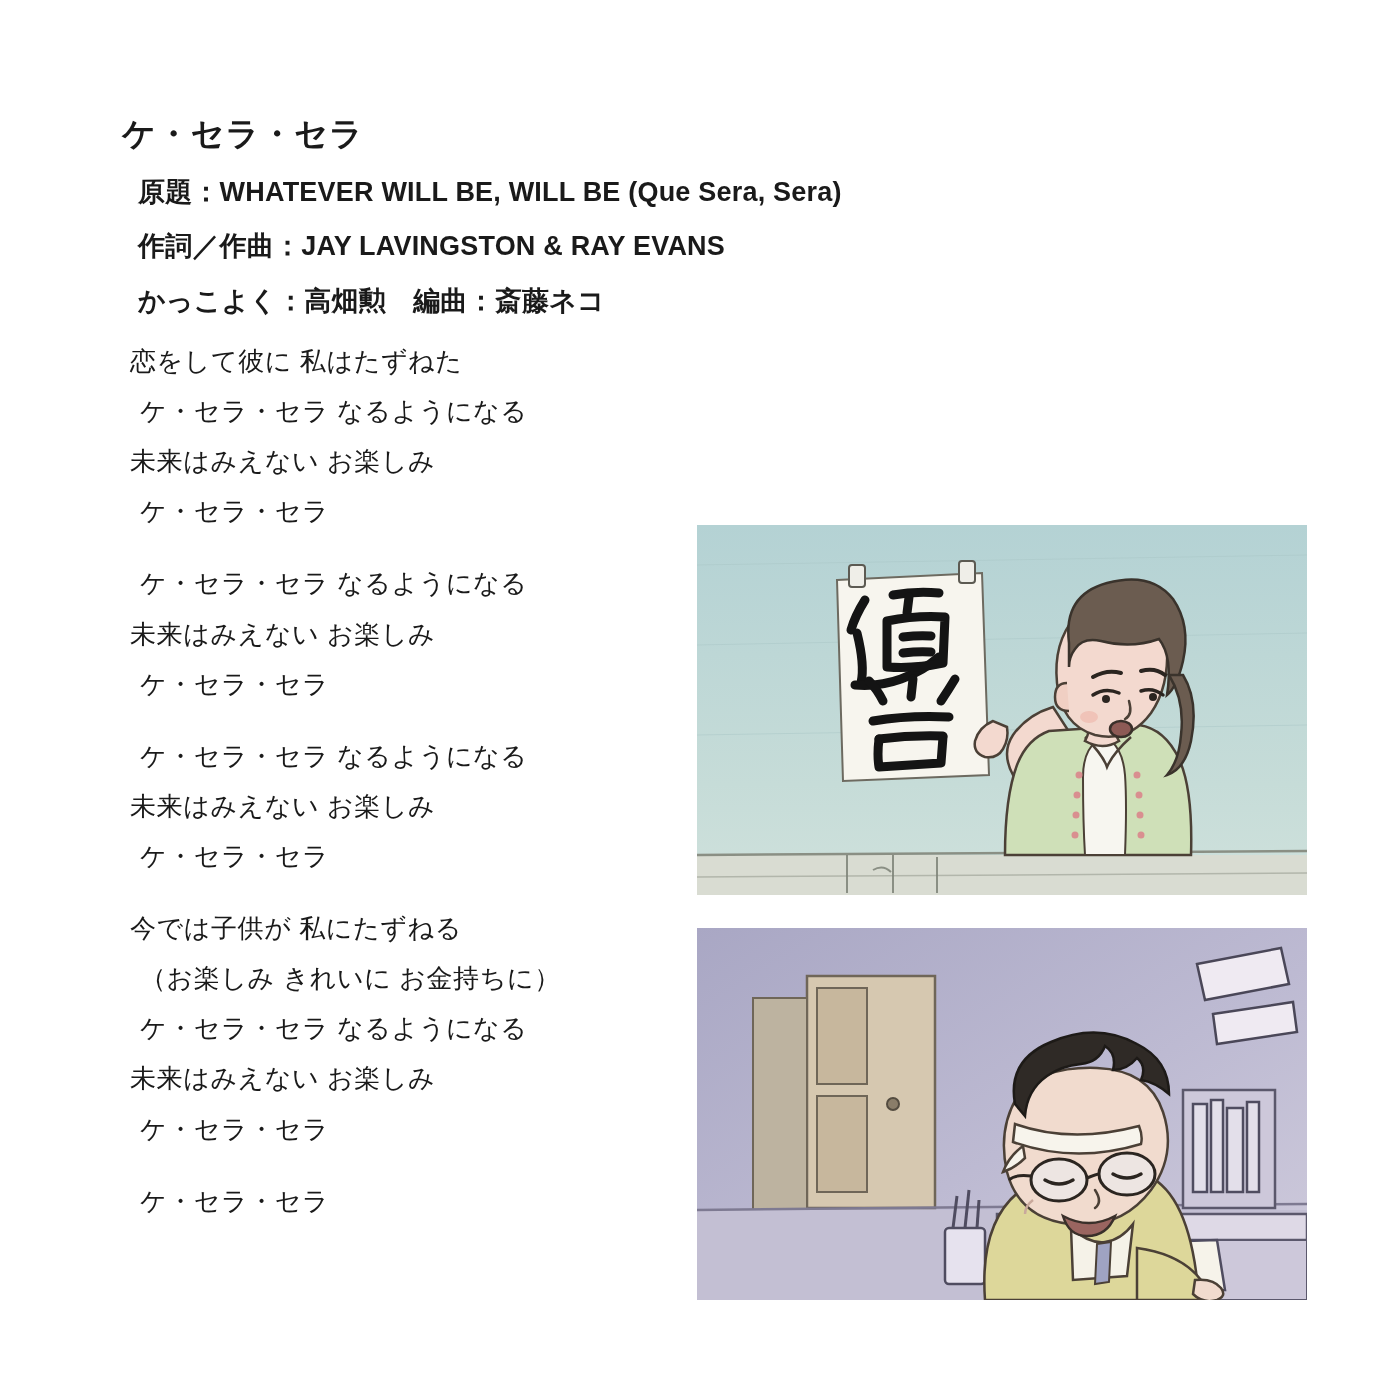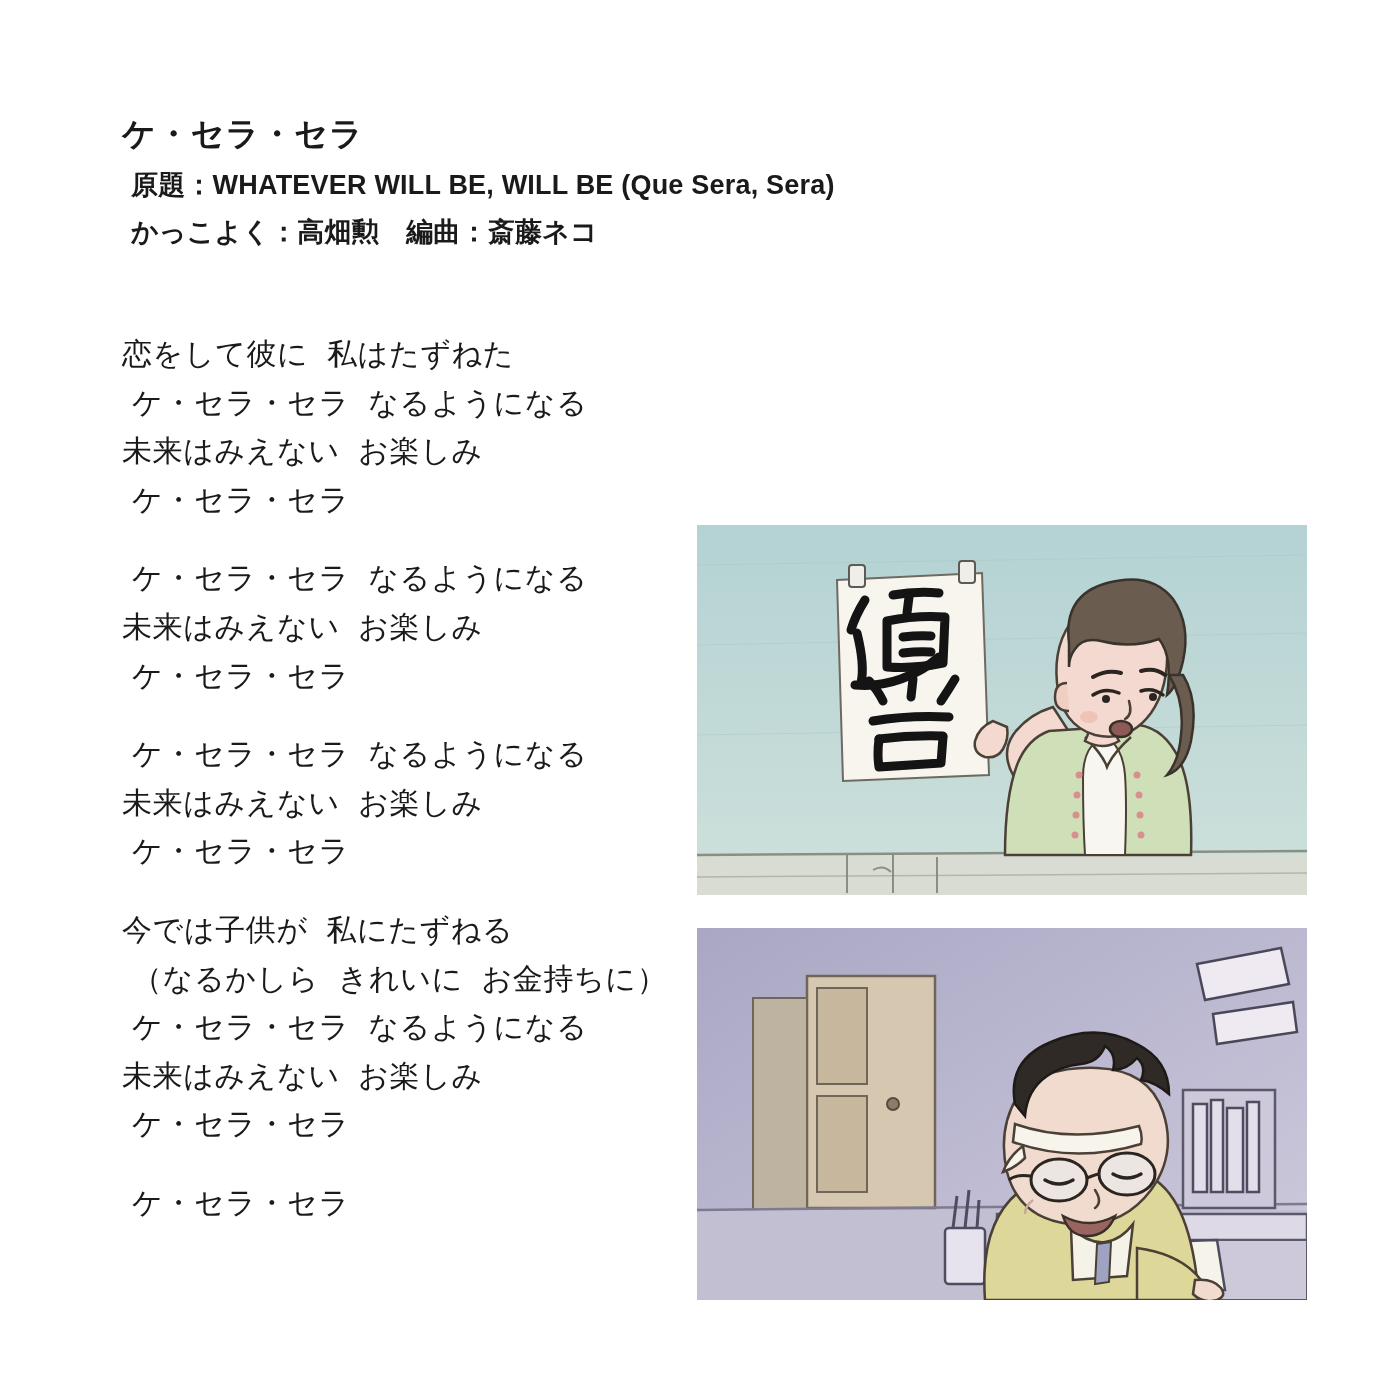--- a/index.html
+++ b/index.html
@@ -33,44 +33,43 @@
     font-weight: bold;
     letter-spacing: 1px;
     line-height: 1.35;
     margin: 0 0 6px 0;
   }
   .credit-line {
     font-size: 27px;
     font-weight: bold;
     line-height: 1.44;
     letter-spacing: 0.2px;
-    margin: 9px;
+    margin: 16px;
     white-space: nowrap;
   }
 
   
   .lyrics {
     position: absolute;
     left: 122px;
     top: 332px;
     width: 600px;
   }
   .stanza {
     margin-bottom: 30px;
   }
   .stanza:last-child {
     margin-bottom: 0;
   }
   .line {
-    font-size: 30px;
+    font-size: 26px;
     line-height: 1.62;
     letter-spacing: 0.6px;
     white-space: pre;
-    margin: 0;
-    font-family: Liberation Mono, monospace;
+    margin: 8px;
   }
   .line.indent {
     padding-left: 10px;
   }
 
   
   .illo {
     position: absolute;
     overflow: hidden;
   }
@@ -93,20 +92,21 @@
   }
 </style>
 </head>
 <body>
 
 <div class="page">
 
   <div class="header">
     <h1 class="song-title">ケ・セラ・セラ</h1>
     <p class="credit-line">原題：WHATEVER WILL BE, WILL BE (Que Sera, Sera)</p>
+    <p class="credit-line">作詞／作曲：JAY LAVINGSTON &amp; RAY EVANS</p>
     <p class="credit-line">かっこよく：高畑勲　編曲：斎藤ネコ</p>
   </div>
 
   <div class="lyrics">
 
     <div class="stanza">
       <p class="line">恋をして彼に 私はたずねた</p>
       <p class="line indent">ケ・セラ・セラ なるようになる</p>
       <p class="line">未来はみえない お楽しみ</p>
       <p class="line indent">ケ・セラ・セラ</p>
@@ -119,21 +119,21 @@
     </div>
 
     <div class="stanza">
       <p class="line indent">ケ・セラ・セラ なるようになる</p>
       <p class="line">未来はみえない お楽しみ</p>
       <p class="line indent">ケ・セラ・セラ</p>
     </div>
 
     <div class="stanza">
       <p class="line">今では子供が 私にたずねる</p>
-      <p class="line indent">（なるかしら きれいに お金持ちに）</p>
+      <p class="line indent">（お楽しみ きれいに お金持ちに）</p>
       <p class="line indent">ケ・セラ・セラ なるようになる</p>
       <p class="line">未来はみえない お楽しみ</p>
       <p class="line indent">ケ・セラ・セラ</p>
     </div>
 
     <div class="stanza">
       <p class="line indent">ケ・セラ・セラ</p>
     </div>
 
   </div>

